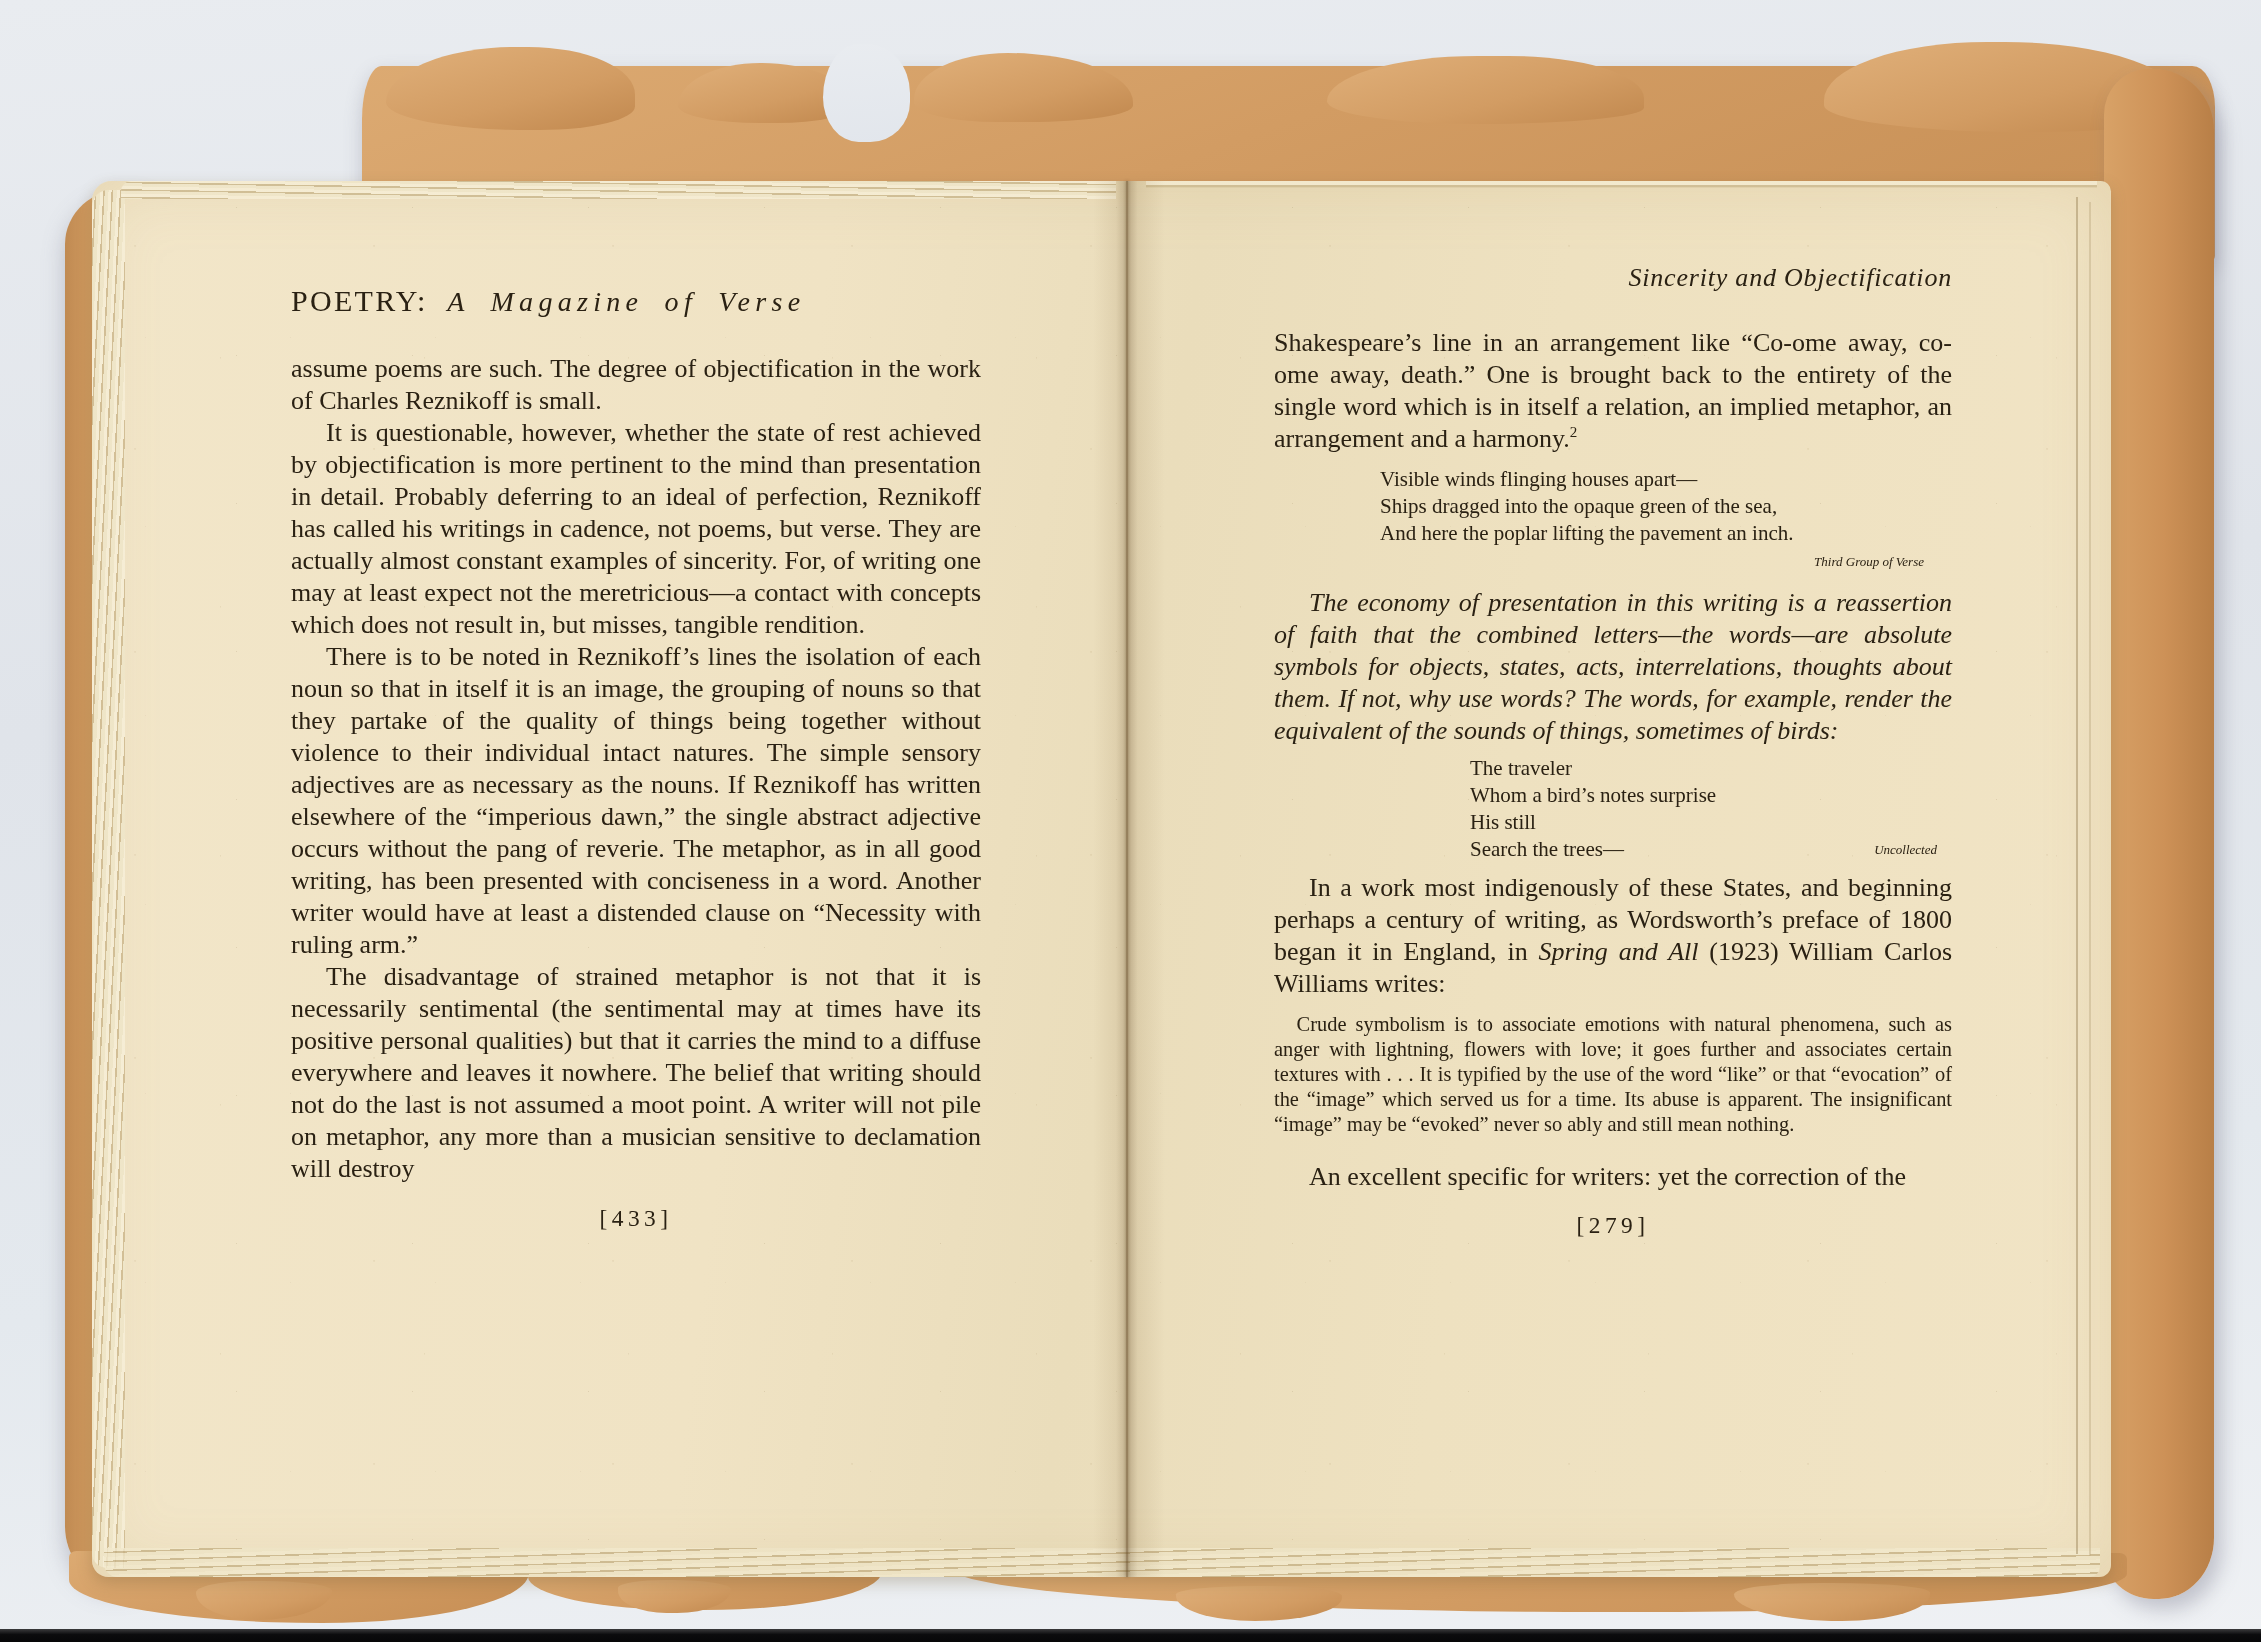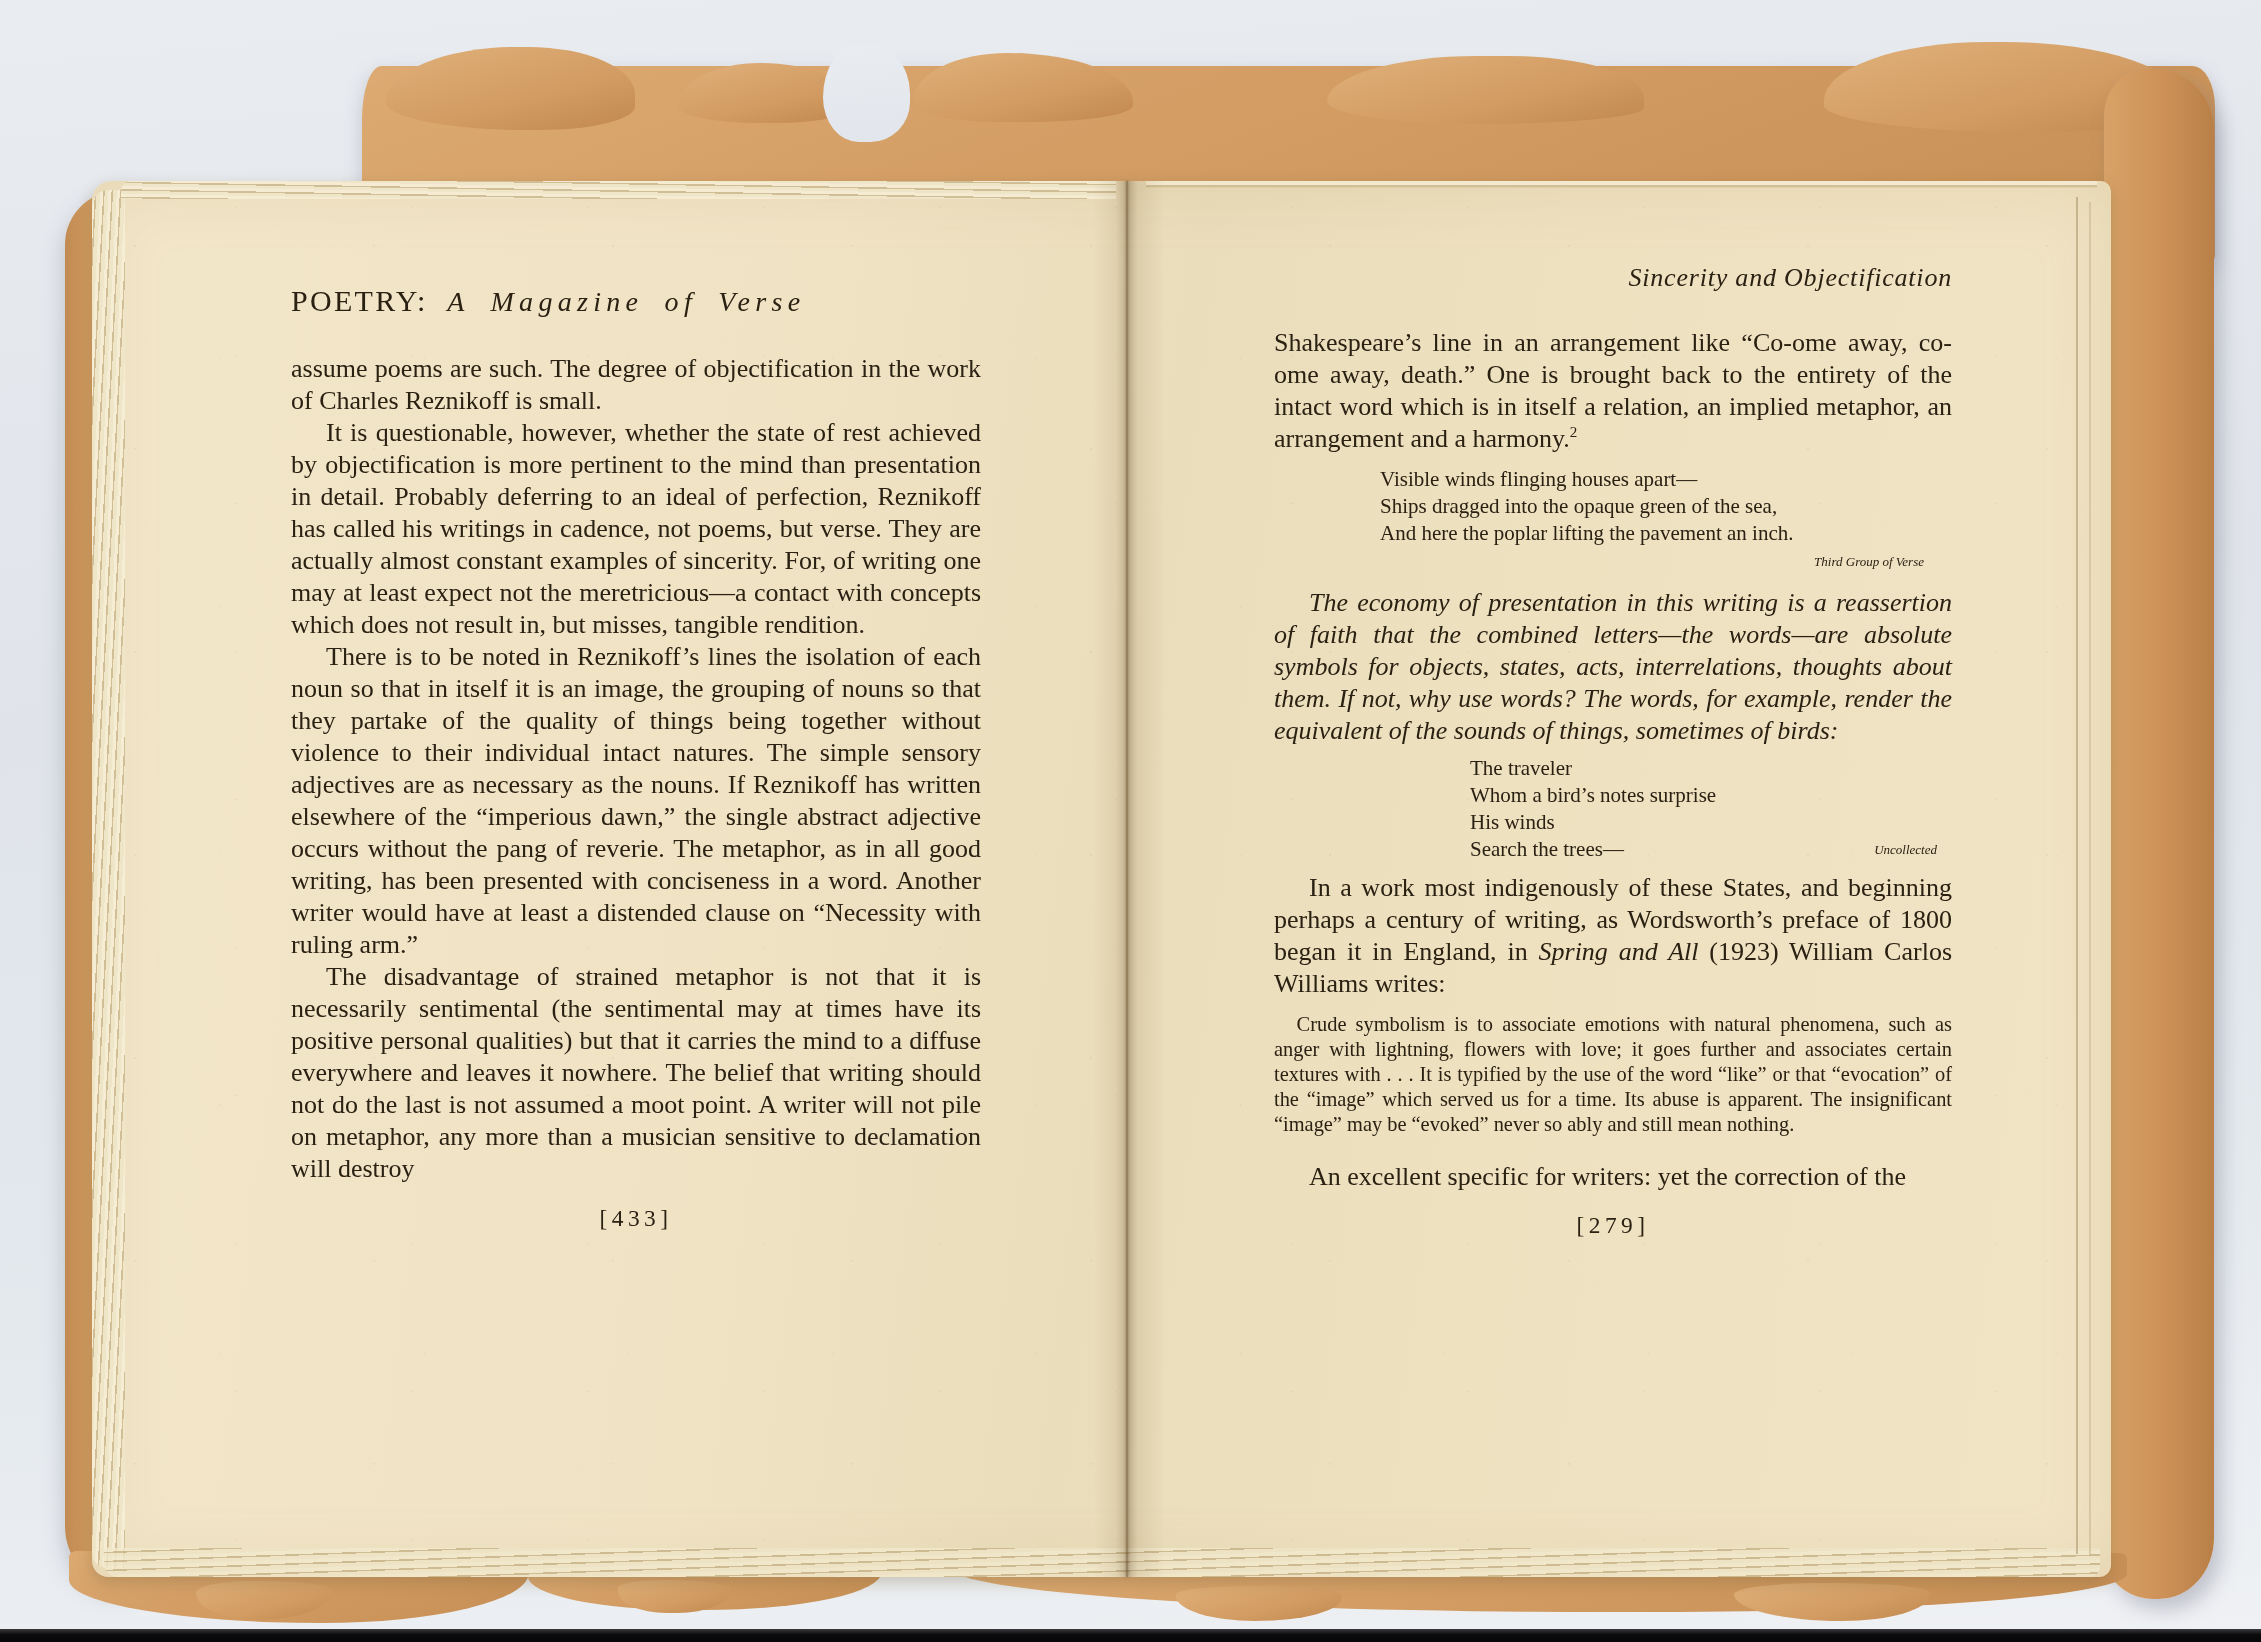--- a/index.html
+++ b/index.html
@@ -123,35 +123,35 @@
       </div>
       <p class="mb0">assume poems are such. The degree of objectification in the work of Charles Reznikoff is small.</p>
       <p class="indent">It is questionable, however, whether the state of rest achieved by objectification is more pertinent to the mind than presentation in detail. Probably deferring to an ideal of perfection, Reznikoff has called his writings in cadence, not poems, but verse. They are actually almost constant examples of sincerity. For, of writing one may at least expect not the meretricious—a contact with concepts which does not result in, but misses, tangible rendition.</p>
       <p class="indent">There is to be noted in Reznikoff’s lines the isolation of each noun so that in itself it is an image, the grouping of nouns so that they partake of the quality of things being together without violence to their individual intact natures. The simple sensory adjectives are as necessary as the nouns. If Reznikoff has written elsewhere of the “imperious dawn,” the single abstract adjective occurs without the pang of reverie. The metaphor, as in all good writing, has been presented with conciseness in a word. Another writer would have at least a distended clause on “Necessity with ruling arm.”</p>
       <p class="indent">The disadvantage of strained metaphor is not that it is necessarily sentimental (the sentimental may at times have its positive personal qualities) but that it carries the mind to a diffuse everywhere and leaves it nowhere. The belief that writing should not do the last is not assumed a moot point. A writer will not pile on metaphor, any more than a musician sensitive to declamation will destroy</p>
       <div class="page-num">[433]</div>
     </div>
 
     <div class="col col-right">
       <div class="running-head-right">Sincerity and Objectification</div>
-      <p class="para-shakespeare"><span>Shakespeare’s line in an arrangement like “Co-ome away, co-ome away, death.” One is brought back to the entirety of the intact word which is in itself a relation, an implied metaphor, an arrangement and a harmony.</span><sup class="fn">2</sup></p>
+      <p class="para-shakespeare"><span>Shakespeare’s line in an arrangement like “Co-ome away, co-ome away, death.” One is brought back to the entirety of the single word which is in itself a relation, an implied metaphor, an arrangement and a harmony.</span><sup class="fn">2</sup></p>
 
       <div class="poem poem-1">
         <div>Visible winds flinging houses apart—</div>
         <div>Ships dragged into the opaque green of the sea,</div>
         <div>And here the poplar lifting the pavement an inch.</div>
         <span class="poem-attr">Third Group of Verse</span>
       </div>
 
       <p class="indent para-economy">The economy of presentation in this writing is a reassertion of faith that the combined letters—the words—are absolute symbols for objects, states, acts, interrelations, thoughts about them. If not, why use words? The words, for example, render the equivalent of the sounds of things, sometimes of birds:</p>
 
       <div class="poem poem-2">
         <div>The traveler</div>
         <div>Whom a bird’s notes surprise</div>
-        <div>His winds</div>
+        <div>His still</div>
         <div class="poem2-last">
           <span>Search the trees—</span>
           <span class="poem-attr">Uncollected</span>
         </div>
       </div>
 
       <p class="indent para-indigenous"><span>In a work most indigenously of these States, and beginning perhaps a century of writing, as Wordsworth’s preface of 1800 began it in England, in </span><i>Spring and All</i><span> (1923) William Carlos Williams writes:</span></p>
 
       <p class="bq">Crude symbolism is to associate emotions with natural phenomena, such as anger with lightning, flowers with love; it goes further and associates certain textures with . . . It is typified by the use of the word “like” or that “evocation” of the “image” which served us for a time. Its abuse is apparent. The insignificant “image” may be “evoked” never so ably and still mean nothing.</p>
 

